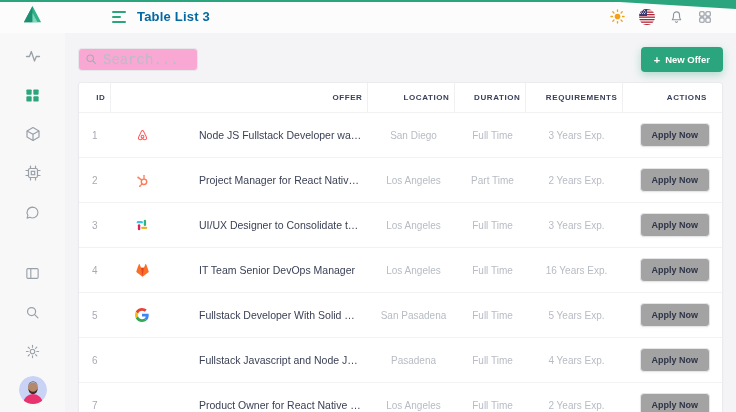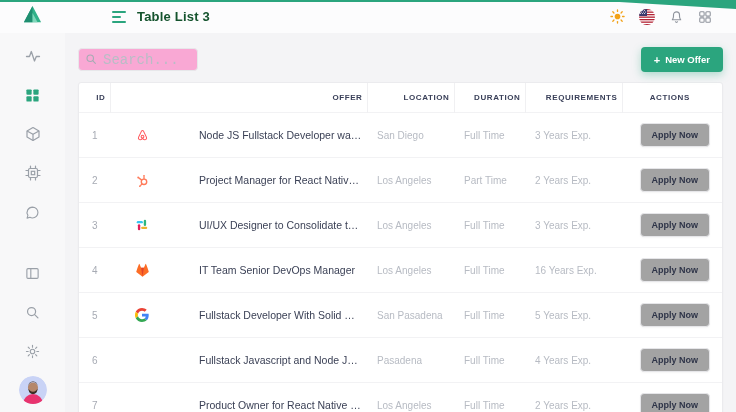--- a/index.html
+++ b/index.html
@@ -16,21 +16,21 @@
     clip-path:polygon(0 0,100% 0,100% 100%);z-index:59;}
 
   
   .topbar{position:absolute;top:0;left:0;right:0;height:33px;background:#fcfcfd;display:flex;align-items:center;z-index:10;}
   .logo-box{width:65px;display:flex;justify-content:center;align-items:center;}
   .hamburger{display:flex;flex-direction:column;gap:3px;margin-left:47px;cursor:pointer;}
   .hamburger i{display:block;height:2px;border-radius:2px;background:#2BA57E;}
   .hamburger i:nth-child(1){width:14px;}
   .hamburger i:nth-child(2){width:9px;}
   .hamburger i:nth-child(3){width:14px;}
-  .page-title{font-size:13px;font-weight:700;color:#14532d;margin-left:11px;letter-spacing:.2px;}
+  .page-title{font-size:13px;font-weight:700;color:#0369a1;margin-left:11px;letter-spacing:.2px;}
   .top-icons{margin-left:auto;display:flex;align-items:center;gap:14px;padding-right:24px;}
   .top-icons .tico{display:flex;align-items:center;justify-content:center;cursor:pointer;}
 
   
   .sidebar{position:absolute;top:33px;left:0;bottom:0;width:65px;background:#f8f8f9;
     display:flex;flex-direction:column;align-items:center;z-index:5;}
   .side-btn{width:26px;height:26px;display:flex;align-items:center;justify-content:center;cursor:pointer;}
   .sb-1{margin-top:12px;} .sb-gap{margin-top:13px;}
   .side-spacer{flex:1;}
   .avatar{width:28px;height:28px;border-radius:50%;overflow:hidden;margin-bottom:8px;margin-top:10px;cursor:pointer;}
@@ -50,28 +50,28 @@
 
   
   .card{margin:0 13px;background:#fff;border:1px solid #ebebee;border-radius:3px;overflow:hidden;
     box-shadow:0 1px 2px rgba(30,35,60,.03);}
   table{width:100%;border-collapse:collapse;table-layout:fixed;}
   col.c-id{width:31px;} col.c-offer{width:257px;} col.c-loc{width:87px;}
   col.c-dur{width:71px;} col.c-req{width:97px;} col.c-act{width:auto;}
   thead th{font-size:8px;font-weight:700;color:#3a4059;text-transform:uppercase;letter-spacing:.6px;
     text-align:right;padding:10px 4px 10px 10px;border-right:1px solid #f0f0f2;white-space:nowrap;}
   thead th:first-child{padding-left:13px;}
-  thead th:last-child{border-right:none;text-align:center;padding-right:15px;}
+  thead th:last-child{border-right:none;text-align:right;padding-right:15px;}
   tbody tr{border-top:1px solid #f2f2f4;}
   tbody td{padding:10px 4px 10px 10px;font-size:10px;vertical-align:middle;height:37px;white-space:nowrap;overflow:hidden;}
   td.cell-id{color:#a7abb4;padding-left:13px;}
   td.cell-offer .offer-line{display:flex;align-items:center;}
   .brand-box{width:16px;height:16px;display:flex;align-items:center;justify-content:center;flex:0 0 16px;margin-left:14px;}
   .offer-text{color:#3b4156;font-size:10.5px;margin-left:49px;overflow:hidden;text-overflow:ellipsis;}
-  td.cell-muted{color:#b7bbc3;}
+  td.cell-muted{color:#b7bbc3;text-align:center;}
   td.cell-actions{text-align:right;padding-right:12px;}
   .btn-apply{background:#a3a3a3;border:1px solid #e6e6e9;border-radius:4px;padding:6px 11px;
     font-size:9px;font-weight:700;color:#2e3448;cursor:pointer;box-shadow:0 1px 2px rgba(0,0,0,.04);
     font-family:"Liberation Sans",sans-serif;white-space:nowrap;}
 </style>
 </head>
 <body>
 
 <div class="top-accent"></div>
 <div class="corner-wedge"></div>

